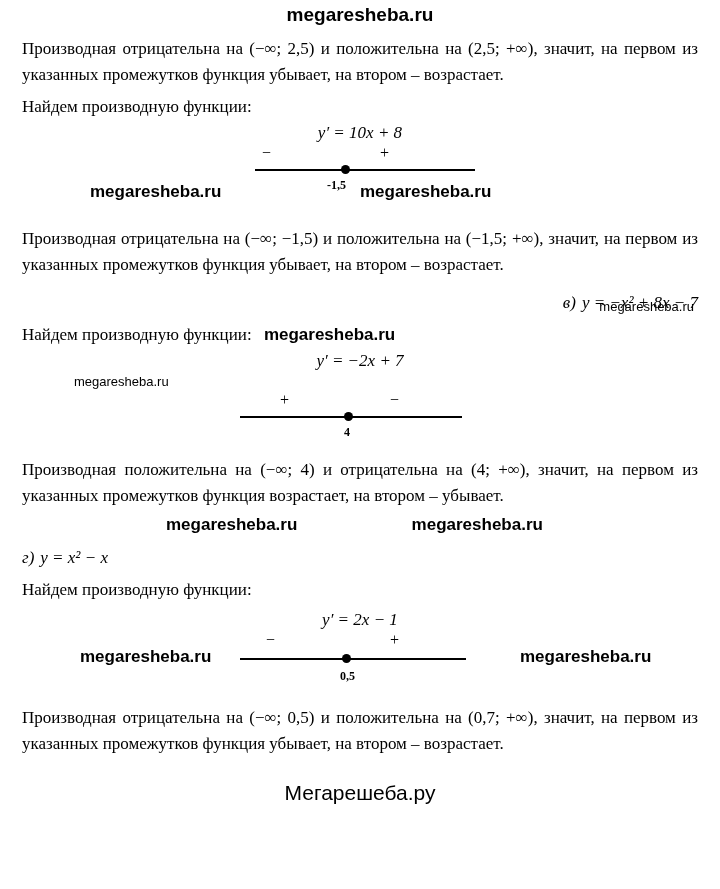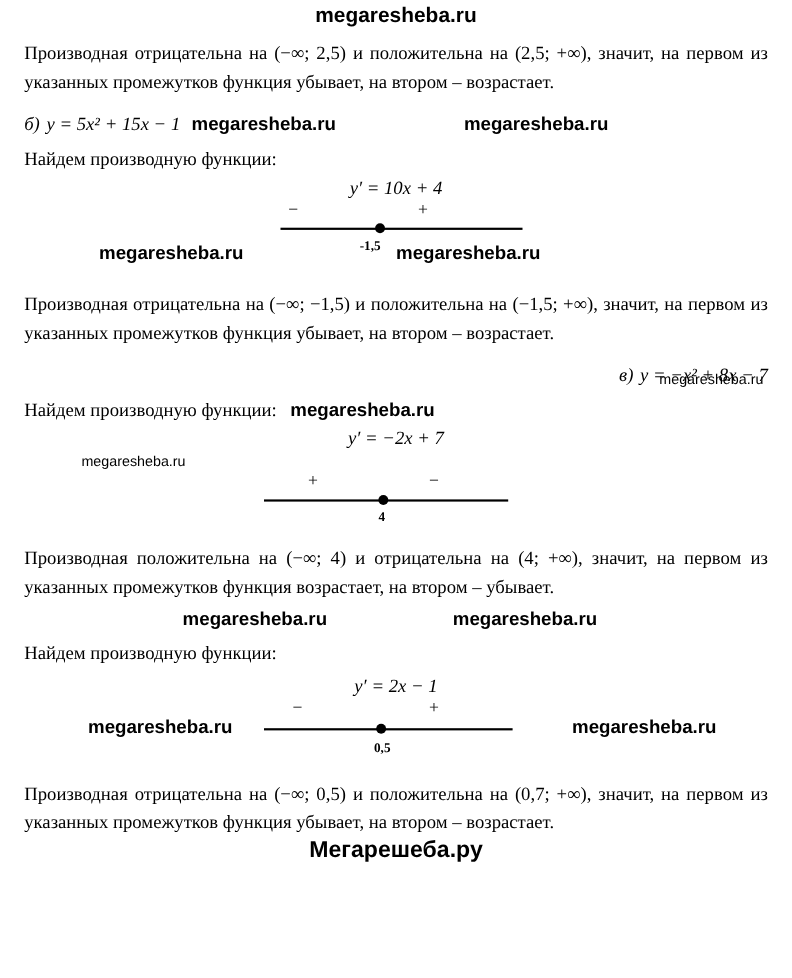--- a/index.html
+++ b/index.html
@@ -44,48 +44,43 @@
   .numberline { position: relative; width: 676px; }
   .nl-line { position: absolute; height: 1.5px; background: #000; }
   .nl-dot { position: absolute; width: 9px; height: 9px; border-radius: 50%; background: #000; }
   .nl-sign { position: absolute; font-size: 16px; font-family: "Liberation Serif", serif; }
   .nl-label { position: absolute; font-weight: bold; font-size: 12px; }
 
   .wm-row { margin-top: 4px; line-height: 24px; }
   .footer {
     text-align: center;
     font-family: "Liberation Sans", sans-serif;
-    font-weight: bold;
+    font-weight: normal;
     font-size: 21px;
-    margin-top: 0;
+    margin-top: 24px;
   }
 </style>
 </head>
 <body>
 
 <div class="page">
 
   <div class="center">
     <span class="wm big">megaresheba.ru</span>
   </div>
 
   <p class="para">Производная отрицательна на (−∞; 2,5) и положительна на (2,5; +∞), значит, на первом из указанных промежутков функция убывает, на втором – возрастает.</p>
 
-  <div class="sec-header">
-    <span class="sec-label">б)</span><span class="formula">y = 5x² + 15x − 1</span>
-    <span class="wm" style="margin-left: 6px;">megaresheba.ru</span>
-    <span class="wm" style="margin-left: 112px;">megaresheba.ru</span>
-  </div>
 
   <div class="find-row">
     <span>Найдем производную функции:</span>
   </div>
 
   <div class="deriv-row">
-    <span class="formula">y′ = 10x + 4</span>
+    <span class="formula">y′ = 10x + 8</span>
   </div>
 
   <div class="numberline" style="height: 70px;">
     <span class="nl-sign" style="left: 240px; top: 0;">−</span>
     <span class="nl-sign" style="left: 358px; top: 0;">+</span>
     <div class="nl-line" style="left: 233px; width: 220px; top: 25px;"></div>
     <div class="nl-dot" style="left: 319px; top: 21px;"></div>
     <span class="nl-label" style="left: 305px; top: 34px;">-1,5</span>
     <span class="wm abs" style="left: 68px; top: 38px;">megaresheba.ru</span>
     <span class="wm abs" style="left: 338px; top: 38px;">megaresheba.ru</span>
@@ -119,20 +114,23 @@
     <span class="nl-label" style="left: 322px; top: 34px;">4</span>
   </div>
 
   <p class="para" style="margin-top: 4px;">Производная положительна на (−∞; 4) и отрицательна на (4; +∞), значит, на первом из указанных промежутков функция возрастает, на втором – убывает.</p>
 
   <div class="wm-row">
     <span class="wm" style="margin-left: 144px;">megaresheba.ru</span>
     <span class="wm" style="margin-left: 110px;">megaresheba.ru</span>
   </div>
 
+  <div class="sec-header" style="margin-top: 8px;">
+    <span class="sec-label">г)</span><span class="formula">y = x² − x</span>
+  </div>
 
   <div class="find-row">
     <span>Найдем производную функции:</span>
   </div>
 
   <div class="deriv-row" style="margin-top: 6px;">
     <span class="formula">y′ = 2x − 1</span>
   </div>
 
   <div class="numberline" style="height: 72px;">

